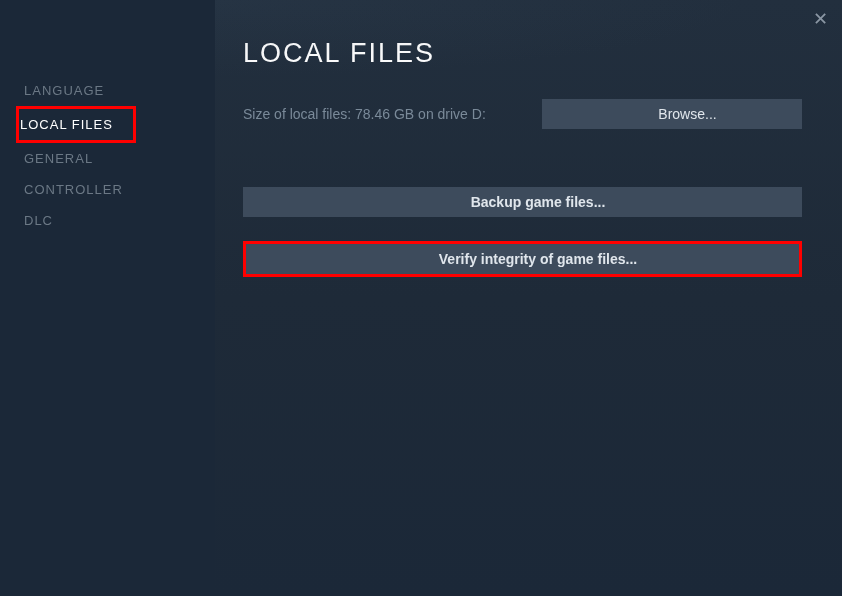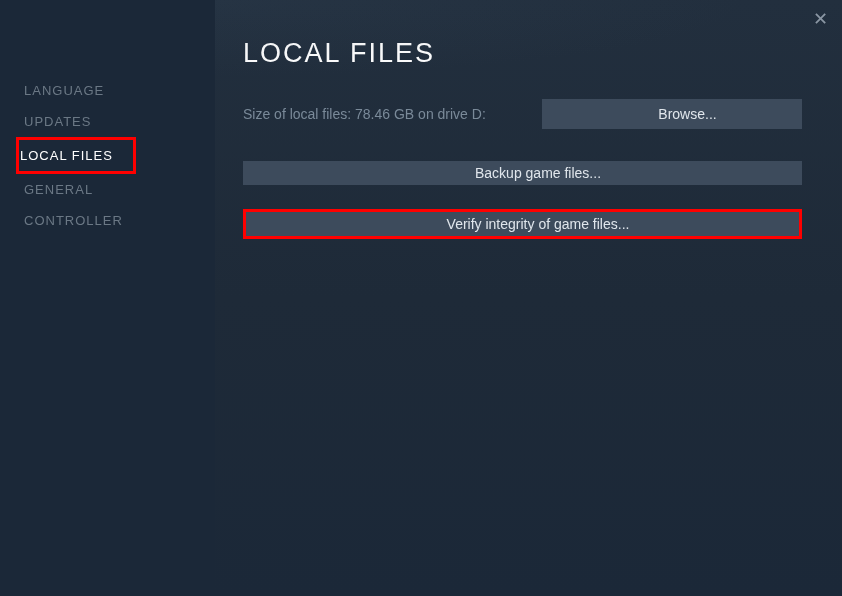--- a/index.html
+++ b/index.html
@@ -71,21 +71,21 @@
       color: #ffffff;
       font-size: 27px;
       letter-spacing: 2px;
       font-weight: 400;
       margin-bottom: 30px;
     }
     .info-row {
       display: flex;
       align-items: center;
       justify-content: space-between;
-      margin-bottom: 32px;
+      margin-bottom: 58px;
       gap: 20px;
     }
     .info-text {
       color: #7a8a99;
       font-size: 14px;
     }
     .btn {
       background: #3d4b5c;
       color: #e0e6ec;
       border: none;
@@ -97,40 +97,41 @@
       justify-content: center;
       font-family: inherit;
       padding-left: 31px;
     }
     .btn-browse {
       width: 260px;
       height: 30px;
     }
     .btn-full {
       width: 100%;
-      height: 24px;
+      height: 30px;
       margin-bottom: 24px;
+      font-weight: bold;
     }
     .btn-highlighted-wrapper {
       border: 3px solid #ff0000;
       box-sizing: content-box;
     }
     .btn-highlighted-wrapper .btn-full {
       margin-bottom: 0;
     }
   </style>
 </head>
 <body>
 
 <div class="sidebar">
   <span class="sidebar-item">LANGUAGE</span>
-  <span class="sidebar-item">UPDATES</span>
   <span class="sidebar-item active highlighted">LOCAL FILES</span>
   <span class="sidebar-item">GENERAL</span>
   <span class="sidebar-item">CONTROLLER</span>
+  <span class="sidebar-item">DLC</span>
 </div>
 
 <div class="main">
   <div class="close-btn">✕</div>
   <h1 class="page-title">LOCAL FILES</h1>
   <div class="info-row">
     <span class="info-text">Size of local files: 78.46 GB on drive D:</span>
     <button class="btn btn-browse">Browse...</button>
   </div>
   <button class="btn btn-full">Backup game files...</button>

